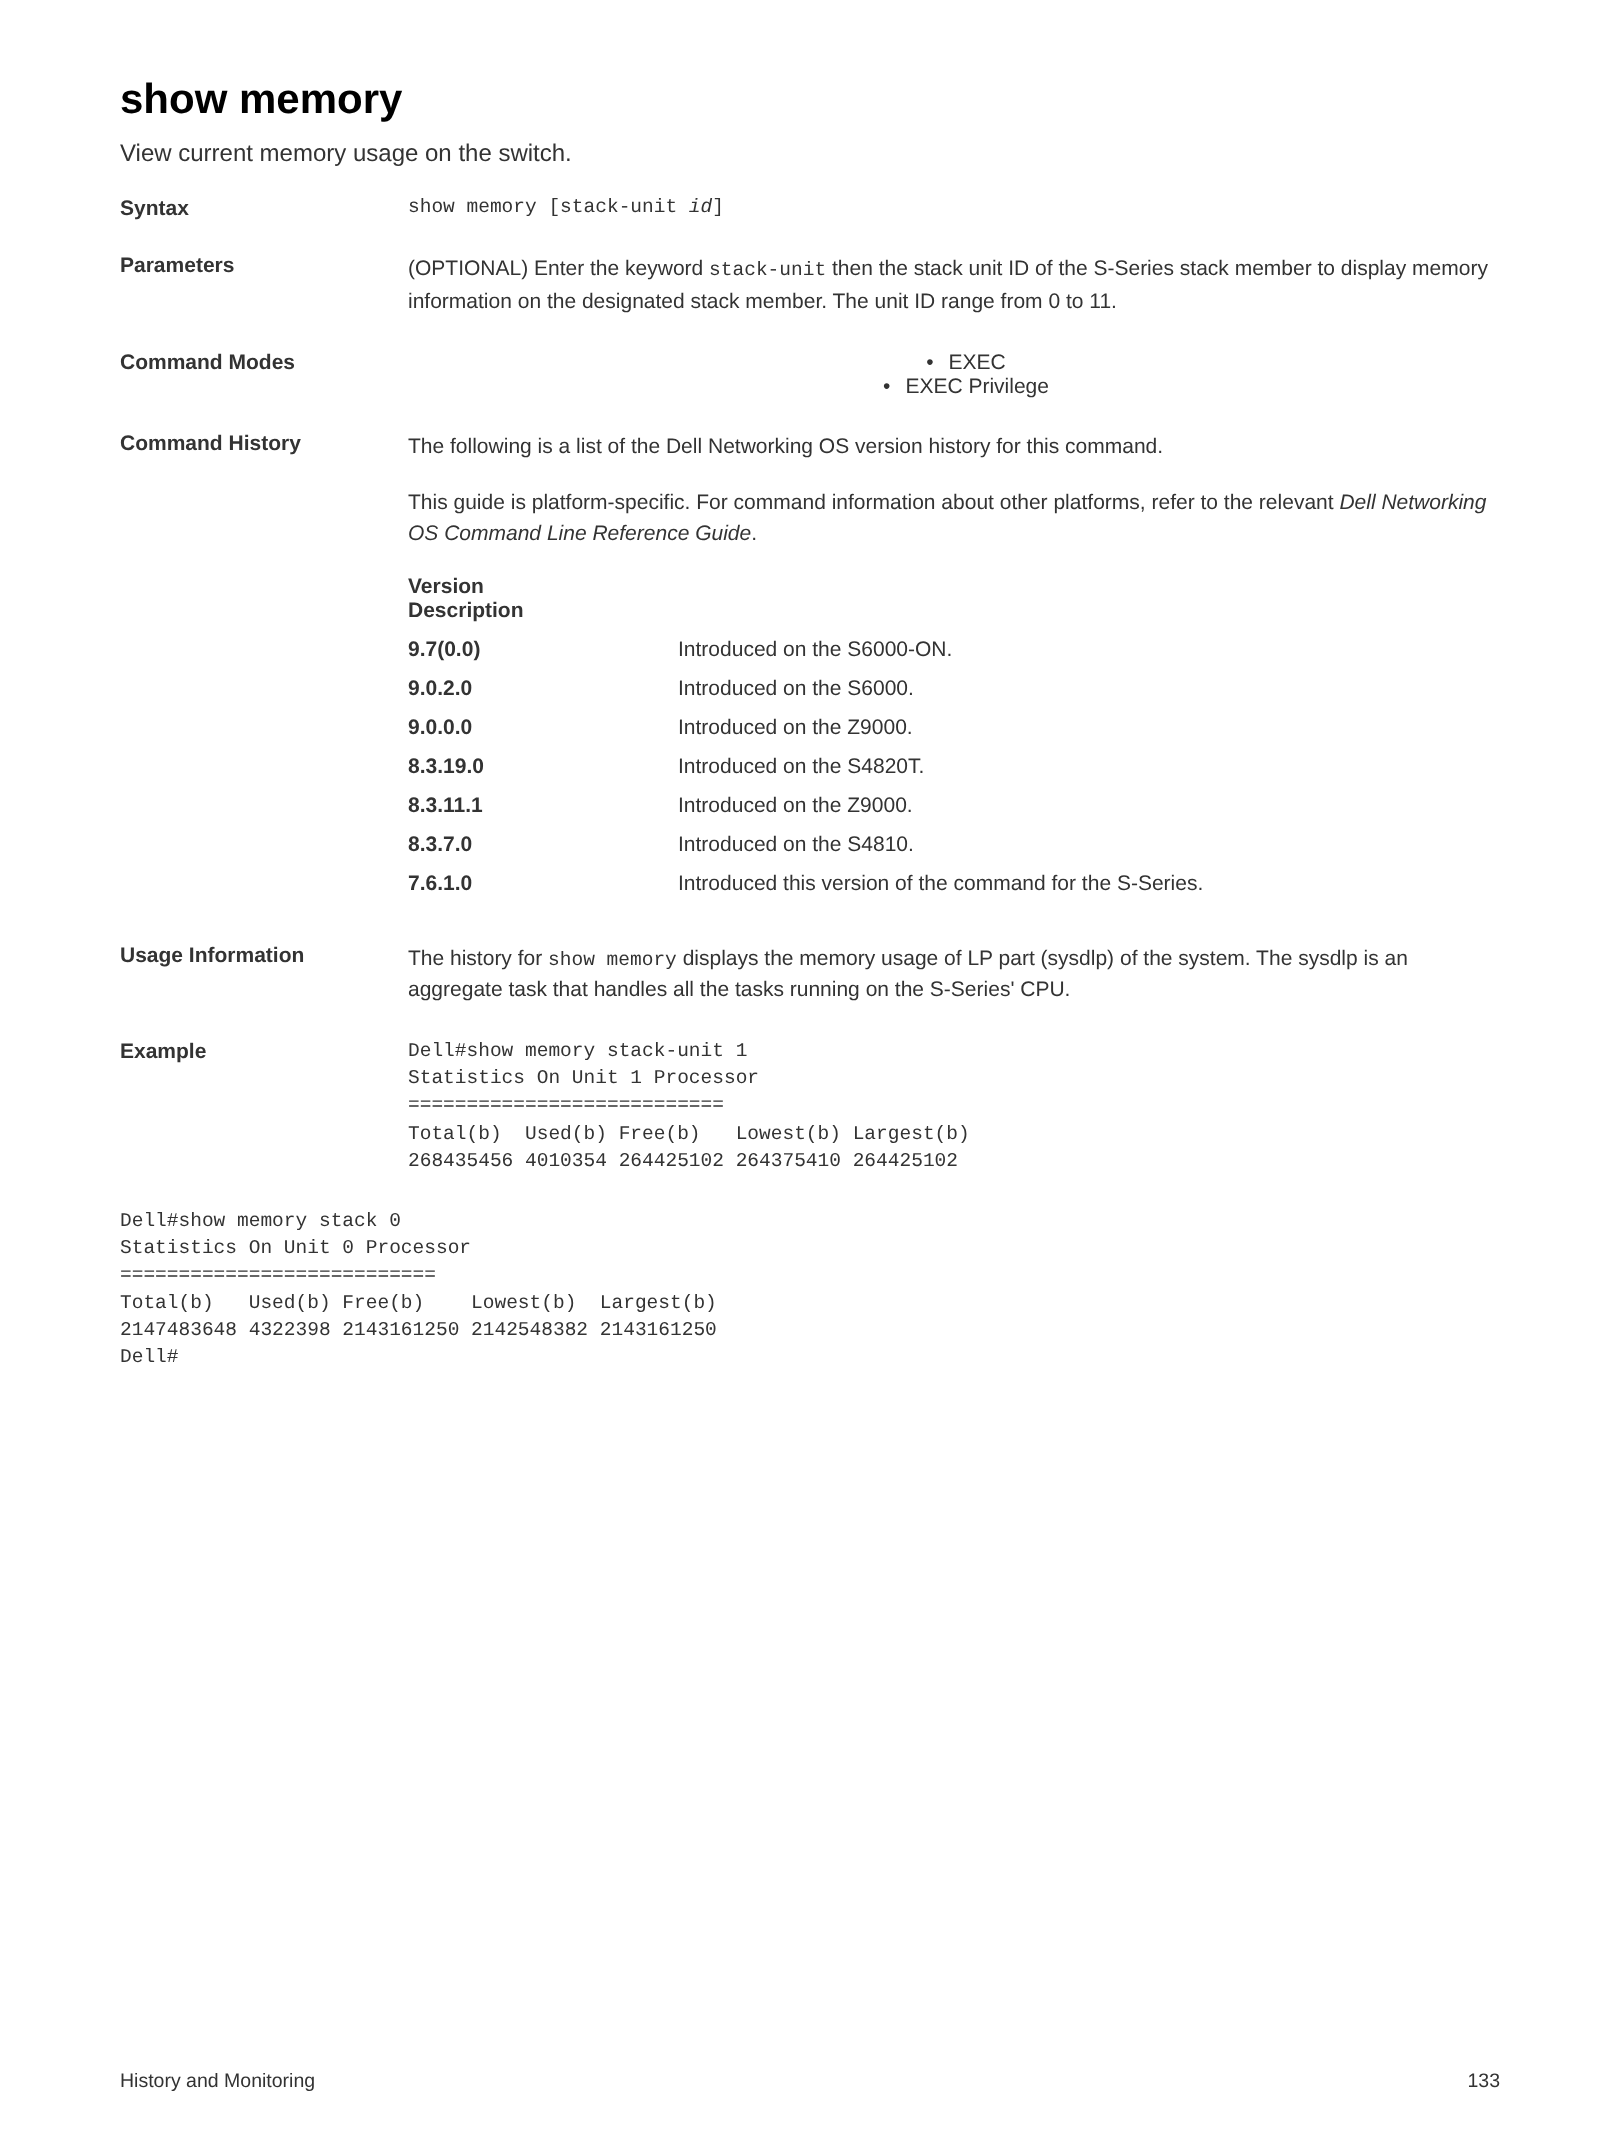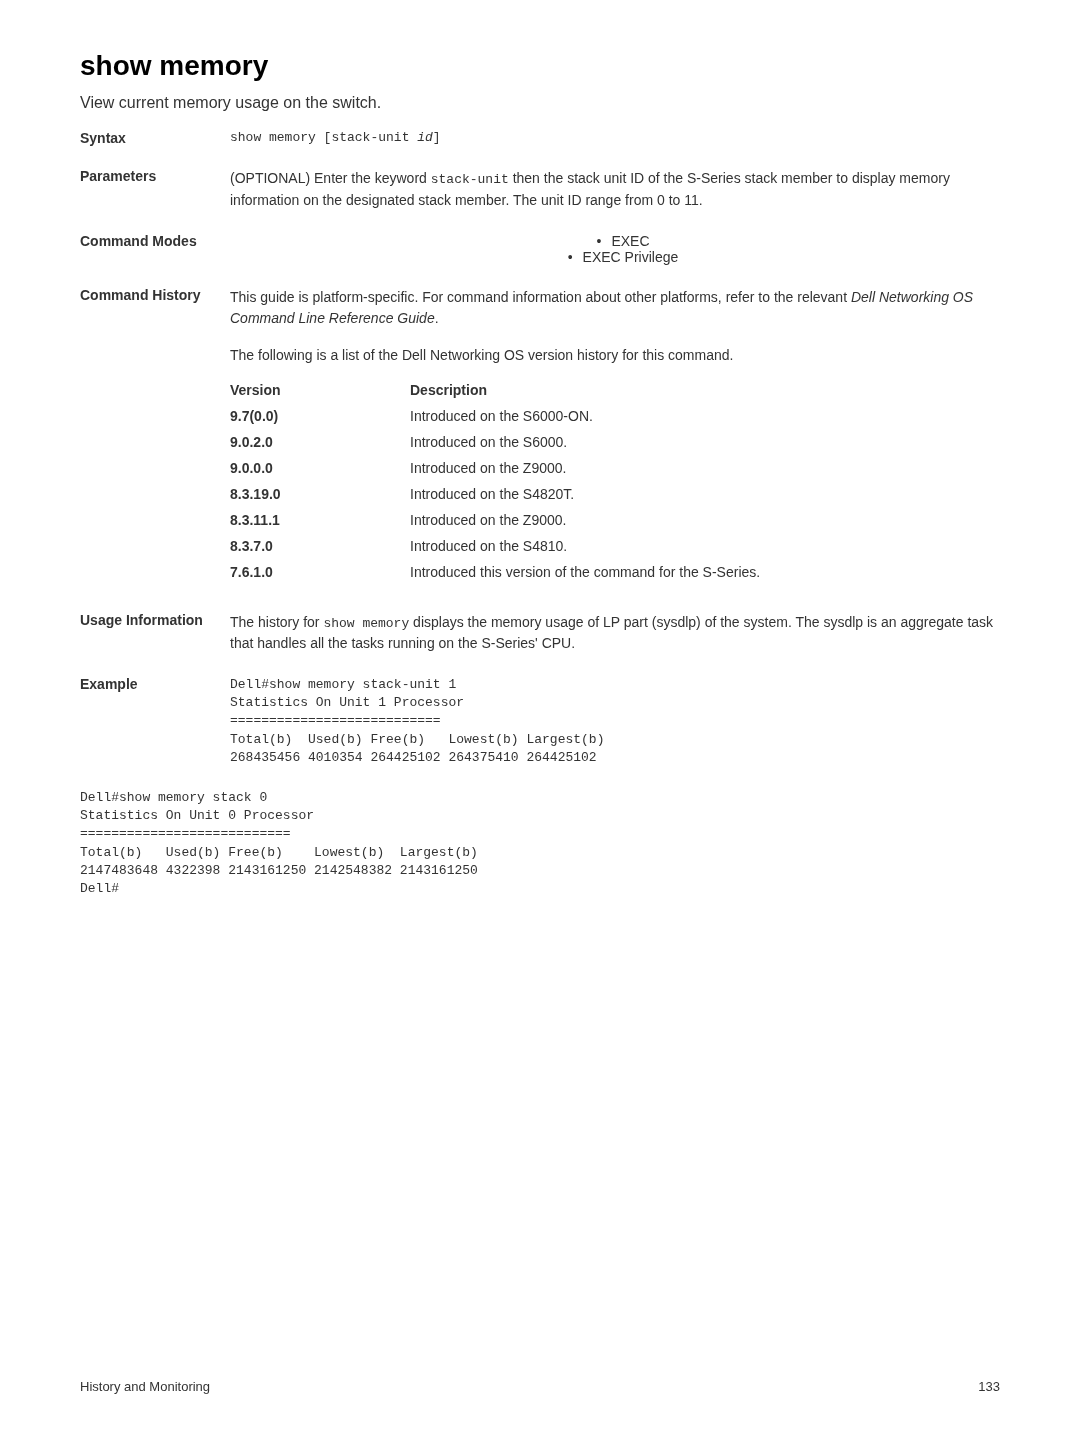--- a/index.html
+++ b/index.html
@@ -23,20 +23,21 @@
       margin-bottom: 12px;
       color: #000;
     }
     .subtitle {
       font-size: 16px;
       margin-bottom: 18px;
     }
     .row {
       display: flex;
       margin-bottom: 22px;
+      gap: 42px;
     }
     .label-col {
       width: 150px;
       font-weight: bold;
       font-size: 14px;
       flex-shrink: 0;
     }
     .content-col {
       flex: 1;
     }
@@ -82,20 +83,21 @@
     .version-col {
       width: 180px;
       font-weight: bold;
       flex-shrink: 0;
     }
     .version-desc {
       flex: 1;
     }
     .version-header {
       font-weight: bold;
+      flex-direction: column;
     }
     pre {
       font-family: "Courier New", monospace;
       font-size: 13px;
       white-space: pre;
       line-height: 1.4;
     }
     .footer {
       position: absolute;
       bottom: 40px;
@@ -136,24 +138,24 @@
     <ul>
       <li>EXEC</li>
       <li>EXEC Privilege</li>
     </ul>
   </div>
 </div>
 
 <div class="row">
   <div class="label-col">Command History</div>
   <div class="content-col">
+    <p class="history-text">The following is a list of the Dell Networking OS version history for this command.</p>
     <p class="history-text">
       <span>This guide is platform-specific. For command information about other platforms, refer to the relevant </span><span class="italic">Dell Networking OS Command Line Reference Guide</span><span>.</span>
     </p>
-    <p class="history-text">The following is a list of the Dell Networking OS version history for this command.</p>
 
     <div class="version-table">
       <div class="version-row version-header">
         <div class="version-col">Version</div>
         <div class="version-desc">Description</div>
       </div>
       <div class="version-row">
         <div class="version-col">9.7(0.0)</div>
         <div class="version-desc">Introduced on the S6000-ON.</div>
       </div>

